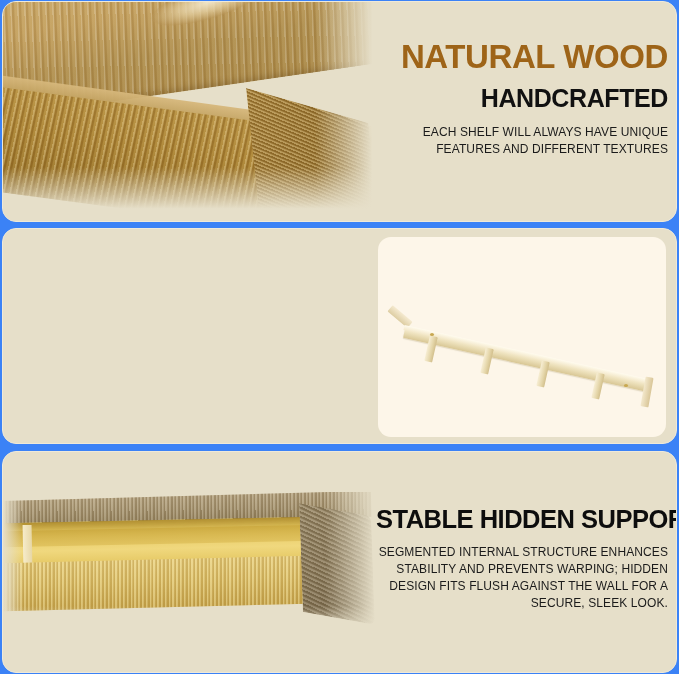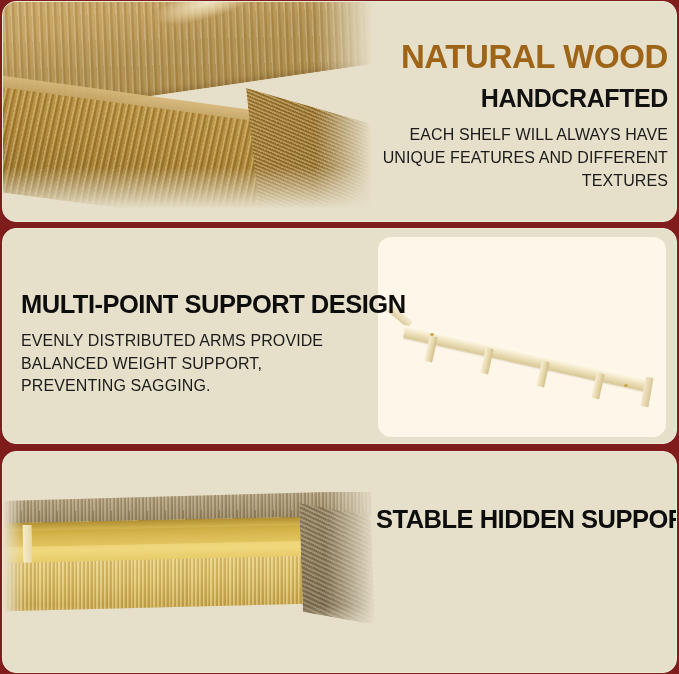--- a/index.html
+++ b/index.html
@@ -2,21 +2,21 @@
 <html><head>
 <meta charset="utf-8">
 <style>
   html,body{margin:0;padding:0;}
   body{
     width:679px;height:674px;
     background:#ffffff;
     font-family:"Liberation Sans", sans-serif;
     overflow:hidden;
   }
-  .sheet{position:relative;width:679px;height:674px;background:#7f1d1d;}
+  .sheet{position:relative;width:679px;height:674px;background:#3b82f6;}
 
   
   .panel{
     position:absolute;left:2px;width:675px;
     background:#e6dfc9;
     border-radius:14px;
     border:1px solid #efe9d8;
     box-sizing:border-box;
     overflow:hidden;
   }
@@ -31,21 +31,21 @@
     letter-spacing:-0.4px;
     line-height:1.02;
     margin:0;
     white-space:nowrap;
   }
   .h-accent{color:#9e6418;font-size:33px;}
   .h-black{color:#111111;font-size:25px;}
   .h-title{color:#0d0d0d;font-size:25.5px;font-weight:bold;letter-spacing:-0.5px;}
   .body-txt{
     color:#1b1b1b;
-    font-size:16px;
+    font-size:12px;
     line-height:1.42;
     margin:0;
     font-weight:normal;
     letter-spacing:0.1px;
   }
   .ta-r{text-align:right;}
   .ta-l{text-align:left;}
 
   
   #p1-text{right:8px;top:38px;width:292px;}
@@ -261,40 +261,37 @@
         <div class="arm arm-1"></div>
         <div class="arm arm-2"></div>
         <div class="arm arm-3"></div>
         <div class="arm arm-4"></div>
         <div class="end-r"></div>
         <div class="screw screw-1"></div>
         <div class="screw screw-2"></div>
       </div>
     </div>
 
-    <div class="textblock ta-l" id="p2-text">
-      <h2 class="h-main h-title" id="p2-title">MULTI-POINT SUPPORT DESIGN</h2>
-      <p class="body-txt">EVENLY DISTRIBUTED ARMS PROVIDE BALANCED WEIGHT SUPPORT, PREVENTING SAGGING.</p>
-    </div>
   </section>
 
   <section class="panel" id="panel-3">
 
     <div class="photo" id="p3-photo">
       <div class="shelf-top"></div>
       <div class="cavity">
         <div class="cavity-back"></div>
       </div>
       <div class="divider div-1"></div>
       <div class="divider div-2"></div>
       <div class="shelf-front"></div>
       <div class="shelf-cap"></div>
       <div class="p3-fade-l"></div>
       <div class="p3-fade-r"></div>
       <div class="p3-fade-b"></div>
     </div>
 
     <div class="textblock ta-r" id="p3-text">
       <h2 class="h-main h-title" id="p3-title">STABLE HIDDEN SUPPORT</h2>
+      <p class="body-txt">SEGMENTED INTERNAL STRUCTURE ENHANCES STABILITY AND PREVENTS WARPING; HIDDEN DESIGN FITS FLUSH AGAINST THE WALL FOR A SECURE, SLEEK LOOK.</p>
     </div>
   </section>
 
 </div>
 
 </body></html>

